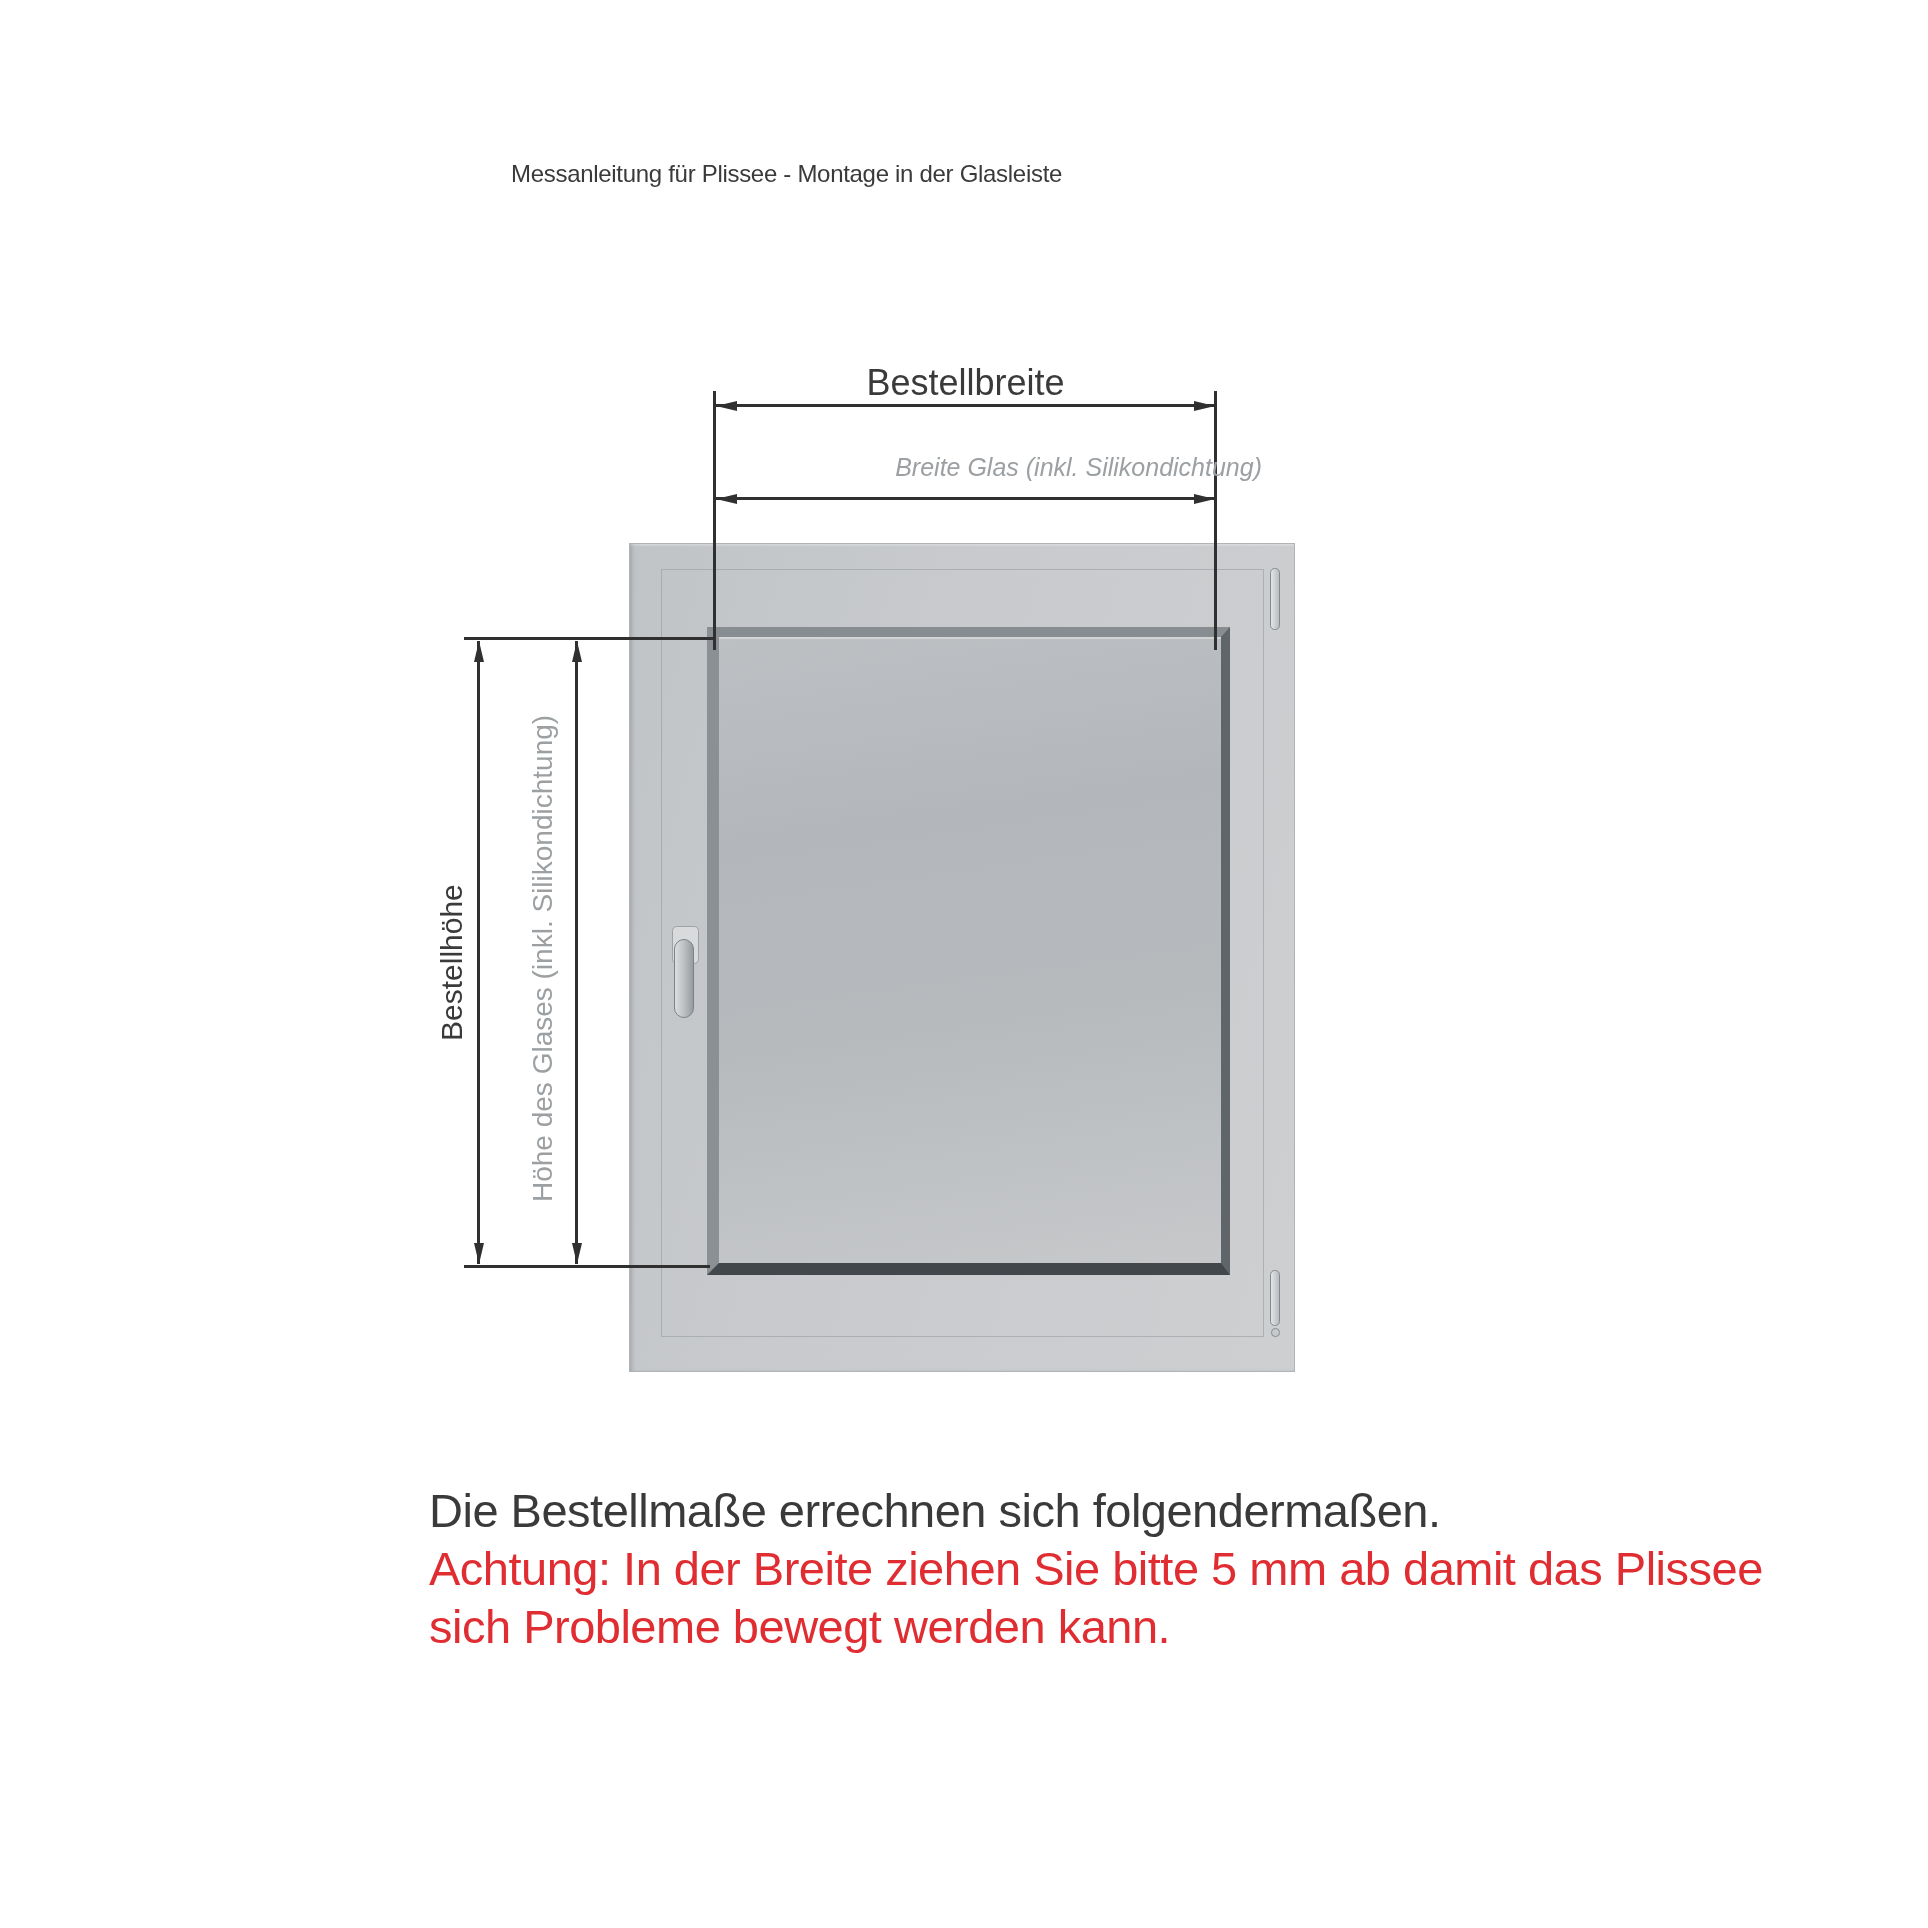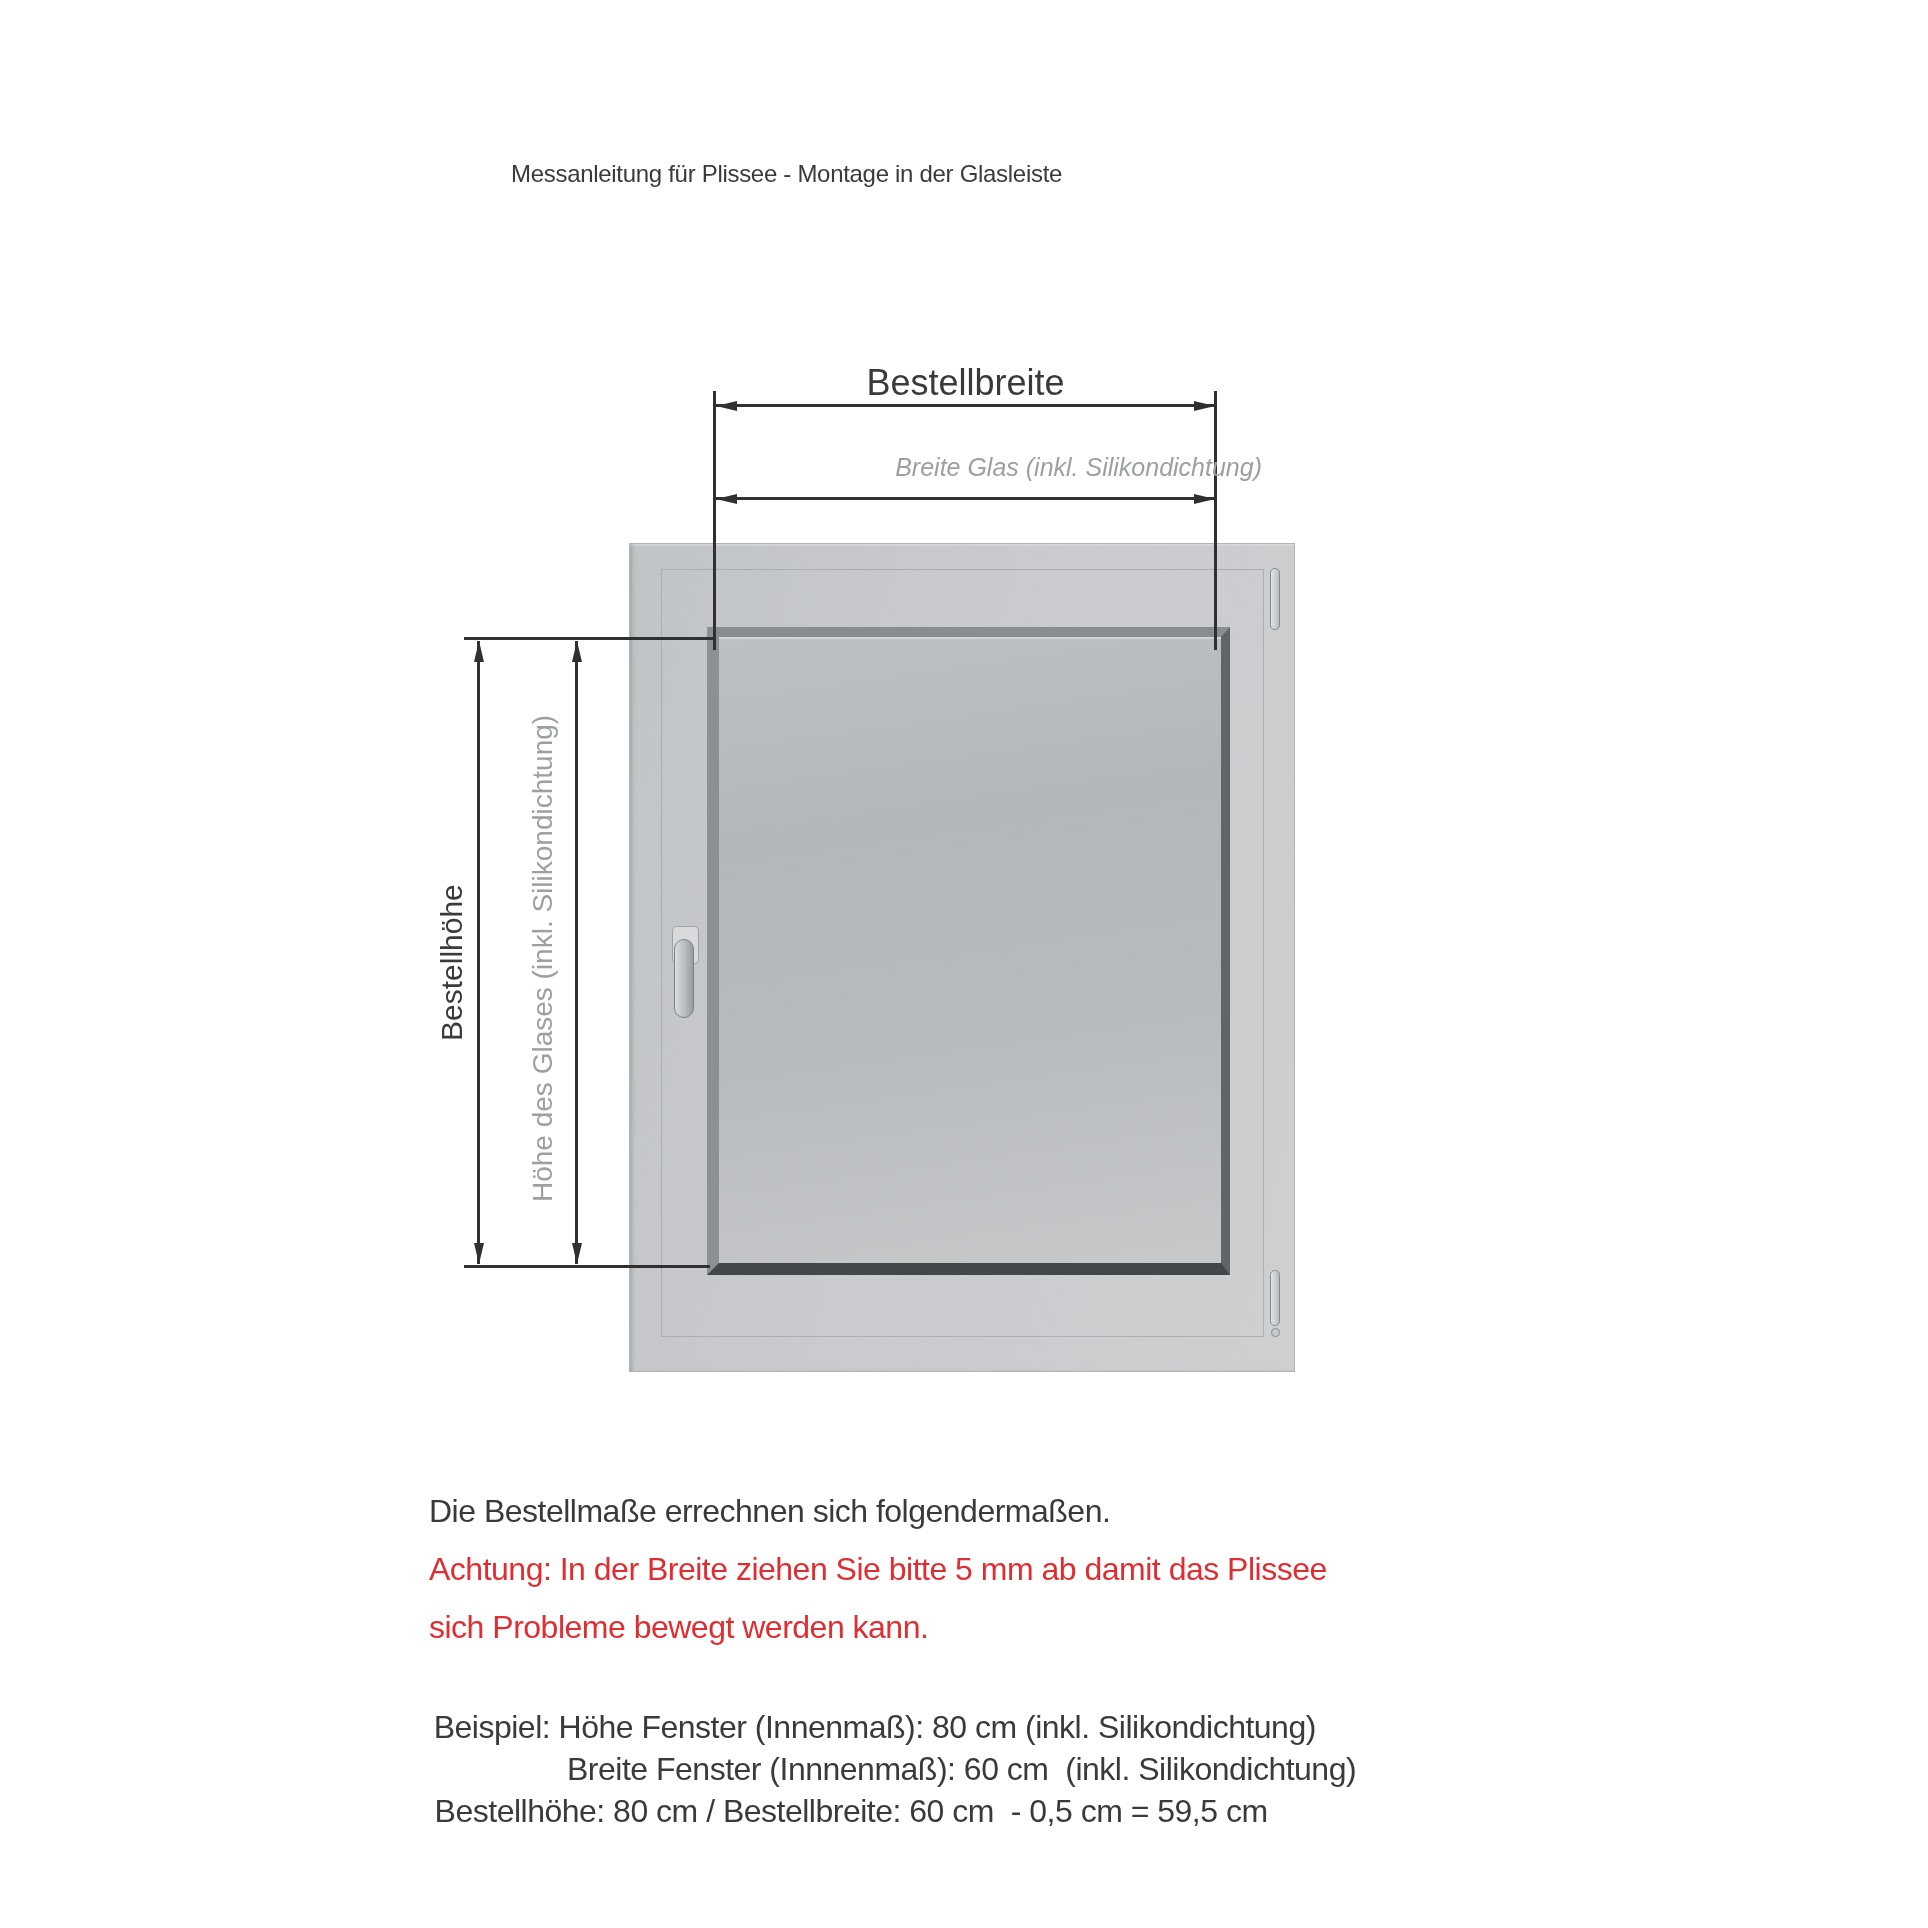--- a/index.html
+++ b/index.html
@@ -63,21 +63,21 @@
   #arrow-glass-height{left:567px;top:641px;width:19px;height:623px;}
 
   
   #lbl-order-width{left:716px;top:362px;width:499px;text-align:center;font-size:36px;color:var(--c-text);}
   #lbl-glass-width{left:669px;top:453px;width:593px;text-align:right;font-size:25px;color:var(--c-muted);font-style:italic;}
   .vlabel{writing-mode:vertical-rl;transform:rotate(180deg);text-align:center;white-space:pre;}
   #lbl-order-height{left:435px;top:659px;width:38px;height:607px;font-size:30px;color:var(--c-text);}
   #lbl-glass-height{left:527px;top:650px;width:38px;height:617px;font-size:28px;color:var(--c-muted);}
 
   
-  .tblock{font-size:32px;line-height:42px;letter-spacing:-0.5px;}
+  .tblock{font-size:47px;line-height:42px;letter-spacing:-0.5px;}
   .tline{white-space:pre;}
   #intro-block{left:429px;top:1490px;}
   .warn{color:var(--c-warn);margin-top:16px;}
   #example-block{left:429px;top:1706px;}
   .ind-5{margin-left:4.7px;} .ind-147{margin-left:138px;} .ind-6{margin-left:5.6px;}
 </style>
 </head>
 <body>
 
 <div id="canvas">
@@ -124,20 +124,15 @@
   <div id="lbl-glass-width" class="abs">Breite Glas (inkl. Silikondichtung)</div>
   <div id="lbl-order-height" class="abs vlabel">Bestellhöhe</div>
   <div id="lbl-glass-height" class="abs vlabel">Höhe des Glases (inkl. Silikondichtung)</div>
 
   <div id="intro-block" class="abs tblock">
     <div class="tline">Die Bestellmaße errechnen sich folgendermaßen.</div>
     <div class="tline warn">Achtung: In der Breite ziehen Sie bitte 5 mm ab damit das Plissee</div>
     <div class="tline warn">sich Probleme bewegt werden kann.</div>
   </div>
 
-  <div id="example-block" class="abs tblock">
-    <div class="tline ind-5">Beispiel: Höhe Fenster (Innenmaß): 80 cm (inkl. Silikondichtung)</div>
-    <div class="tline ind-147">Breite Fenster (Innnenmaß): 60 cm  (inkl. Silikondichtung)</div>
-    <div class="tline ind-6">Bestellhöhe: 80 cm / Bestellbreite: 60 cm  - 0,5 cm = 59,5 cm</div>
-  </div>
 
 </div>
 
 
 </body></html>

